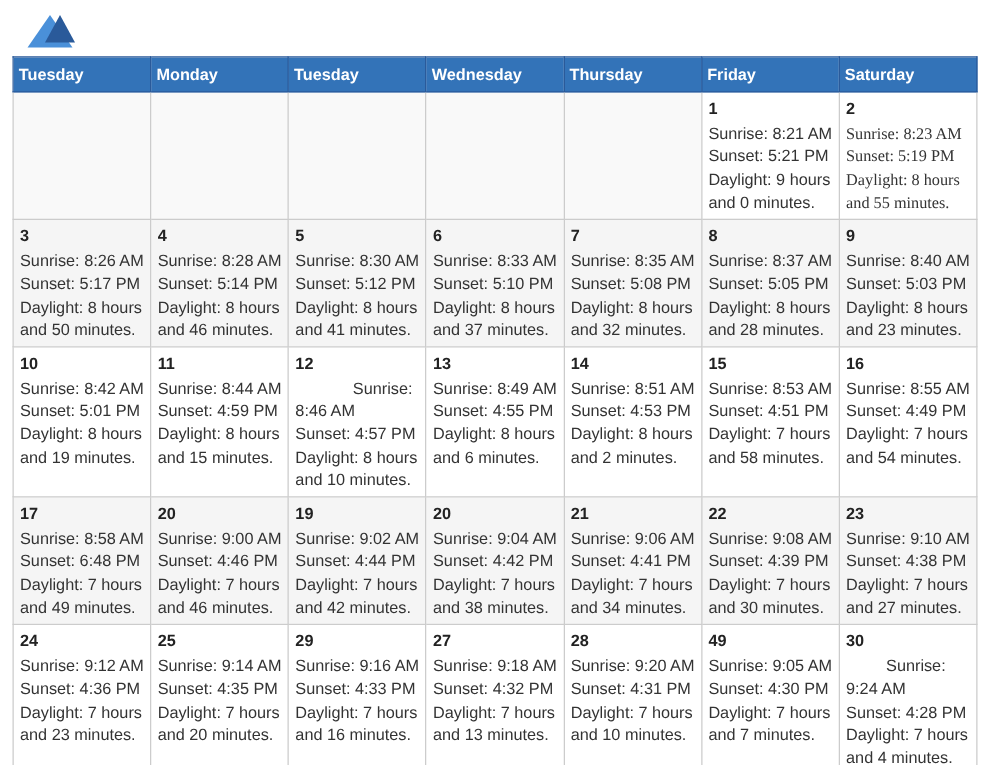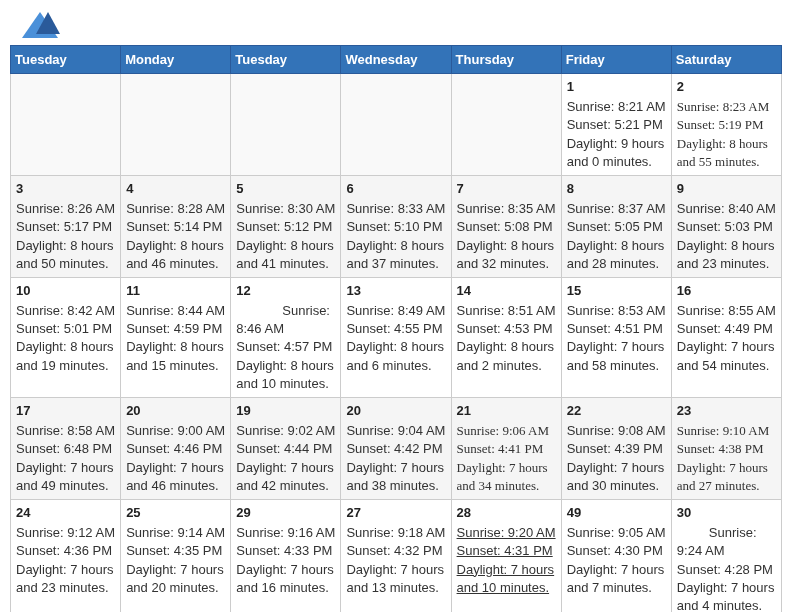--- a/index.html
+++ b/index.html
@@ -153,44 +153,44 @@
 Daylight: 7 hours and 49 minutes.</span></td>
         <td><span class="day-number">20</span><span class="day-info" style="white-space: pre-line;">Sunrise: 9:00 AM
 Sunset: 4:46 PM
 Daylight: 7 hours and 46 minutes.</span></td>
         <td><span class="day-number">19</span><span class="day-info" style="white-space: pre-line;">Sunrise: 9:02 AM
 Sunset: 4:44 PM
 Daylight: 7 hours and 42 minutes.</span></td>
         <td><span class="day-number">20</span><span class="day-info" style="white-space: pre-line;">Sunrise: 9:04 AM
 Sunset: 4:42 PM
 Daylight: 7 hours and 38 minutes.</span></td>
-        <td><span class="day-number">21</span><span class="day-info" style="white-space: pre-line; font-family: Liberation Serif, serif;">Sunrise: 9:06 AM
+        <td><span class="day-number">21</span><span class="day-info" style="white-space: pre-line;">Sunrise: 9:06 AM
 Sunset: 4:41 PM
 Daylight: 7 hours and 34 minutes.</span></td>
         <td><span class="day-number">22</span><span class="day-info" style="white-space: pre-line;">Sunrise: 9:08 AM
 Sunset: 4:39 PM
 Daylight: 7 hours and 30 minutes.</span></td>
-        <td><span class="day-number">23</span><span class="day-info" style="white-space: pre-line; font-family: Liberation Serif, serif;">Sunrise: 9:10 AM
+        <td><span class="day-number">23</span><span class="day-info" style="white-space: pre-line;">Sunrise: 9:10 AM
 Sunset: 4:38 PM
 Daylight: 7 hours and 27 minutes.</span></td>
       </tr>
       <tr>
         <td><span class="day-number">24</span><span class="day-info" style="white-space: pre-line;">Sunrise: 9:12 AM
 Sunset: 4:36 PM
 Daylight: 7 hours and 23 minutes.</span></td>
         <td><span class="day-number">25</span><span class="day-info" style="white-space: pre-line; margin-top: 48px;">Sunrise: 9:14 AM
 Sunset: 4:35 PM
 Daylight: 7 hours and 20 minutes.</span></td>
         <td><span class="day-number">29</span><span class="day-info" style="white-space: pre-line;">Sunrise: 9:16 AM
 Sunset: 4:33 PM
 Daylight: 7 hours and 16 minutes.</span></td>
         <td><span class="day-number">27</span><span class="day-info" style="white-space: pre-line;">Sunrise: 9:18 AM
 Sunset: 4:32 PM
 Daylight: 7 hours and 13 minutes.</span></td>
-        <td><span class="day-number">28</span><span class="day-info" style="white-space: pre-line; text-decoration: underline;">Sunrise: 9:20 AM
+        <td><span class="day-number">28</span><span class="day-info" style="white-space: pre-line;">Sunrise: 9:20 AM
 Sunset: 4:31 PM
 Daylight: 7 hours and 10 minutes.</span></td>
         <td><span class="day-number">49</span><span class="day-info" style="white-space: pre-line;">Sunrise: 9:05 AM
 Sunset: 4:30 PM
 Daylight: 7 hours and 7 minutes.</span></td>
         <td><span class="day-number">30</span><span class="day-info" style="white-space: pre-line; margin-left: 32px;">Sunrise: 9:24 AM
 Sunset: 4:28 PM
 Daylight: 7 hours and 4 minutes.</span></td>
       </tr>
     </tbody>

